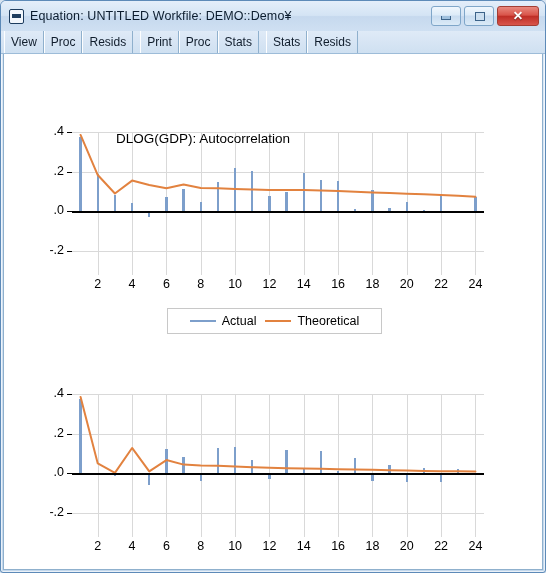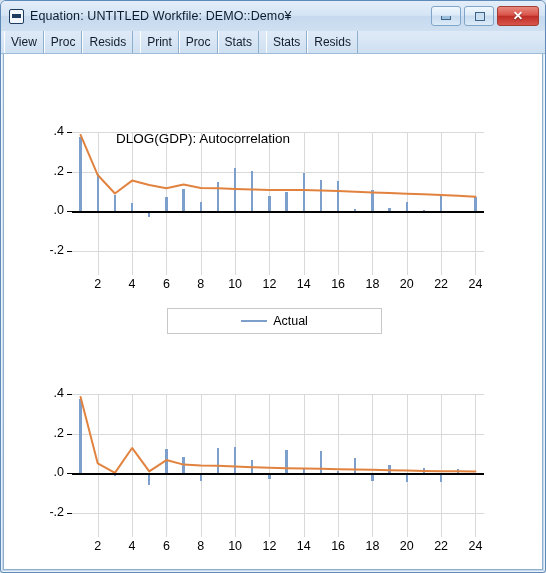--- a/index.html
+++ b/index.html
@@ -244,20 +244,24 @@
 
   <div id="client">
 
     <div class="panel" id="panel-acf">
       <div class="plot" id="plot-0"></div>
       <div class="plot-title" id="title-0" style="left: 68px; top: 77px; margin-left: 44px;">DLOG(GDP): Autocorrelation</div>
       <div class="legend" id="legend-0" style="left: 163px; top: 254px; width: 215px;">
         <span class="item">
           <span class="swatch" style="background: rgb(125, 159, 203);"></span>
           <span>Actual</span>
+        </span>
+        <span class="item">
+          <span class="swatch" style="background: rgb(226, 130, 63);"></span>
+          <span>Theoretical</span>
         </span>
       </div>
     </div>
 
     <div class="panel" id="panel-pacf">
       <div class="plot" id="plot-1"></div>
 
     </div>
 
   <div class="gridline-h" style="left: 68px; width: 412px; top: 78px; background: rgb(217, 217, 217);"></div>

